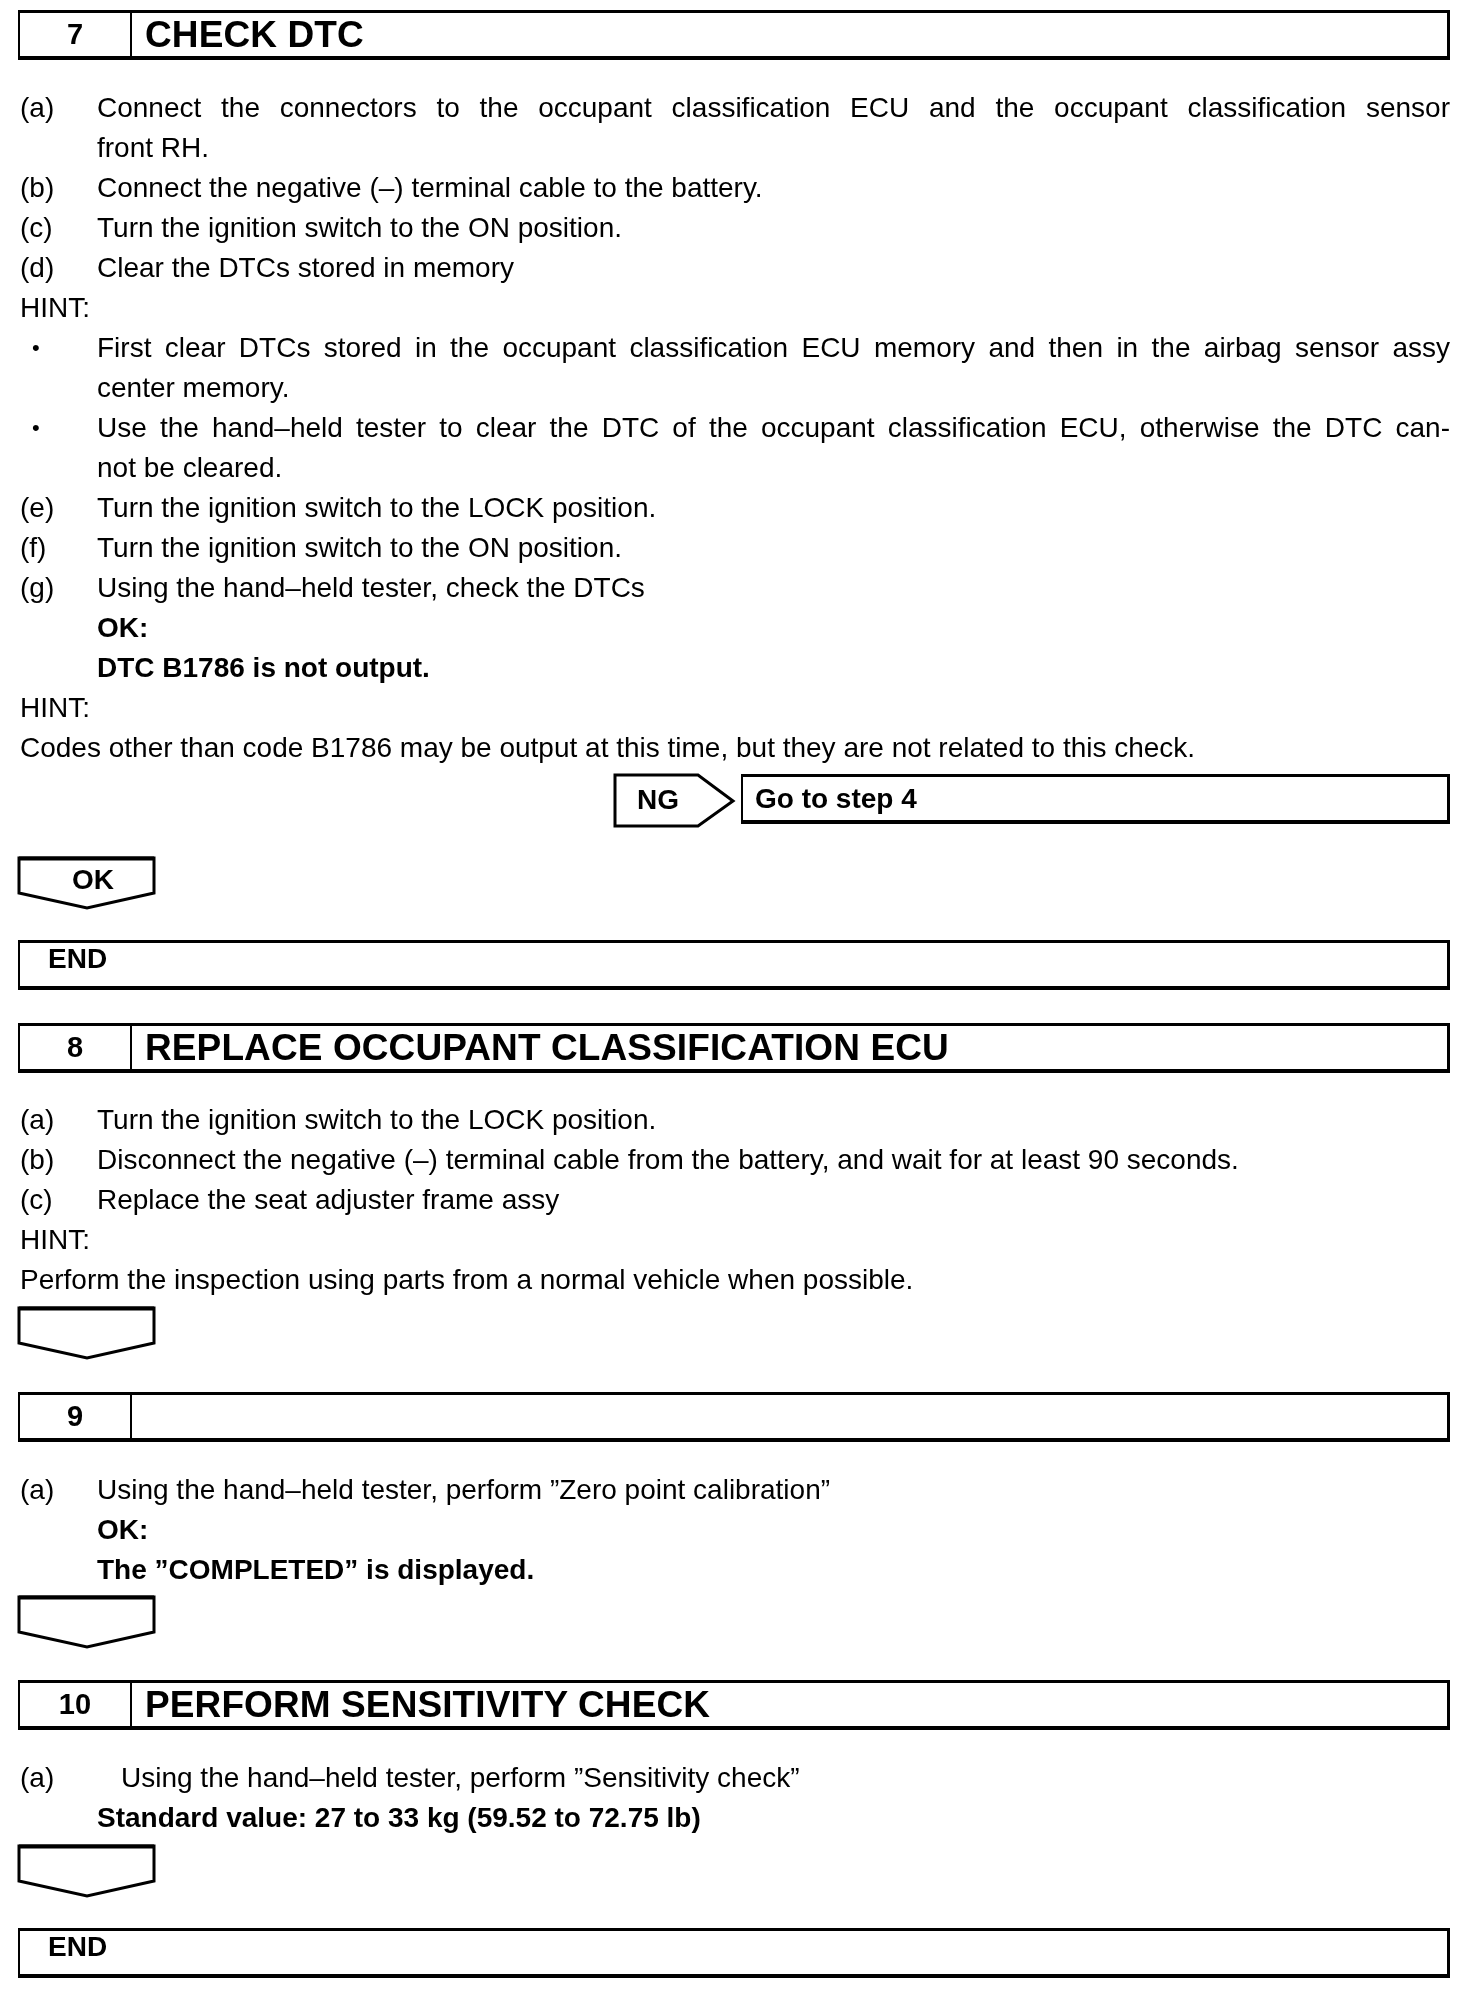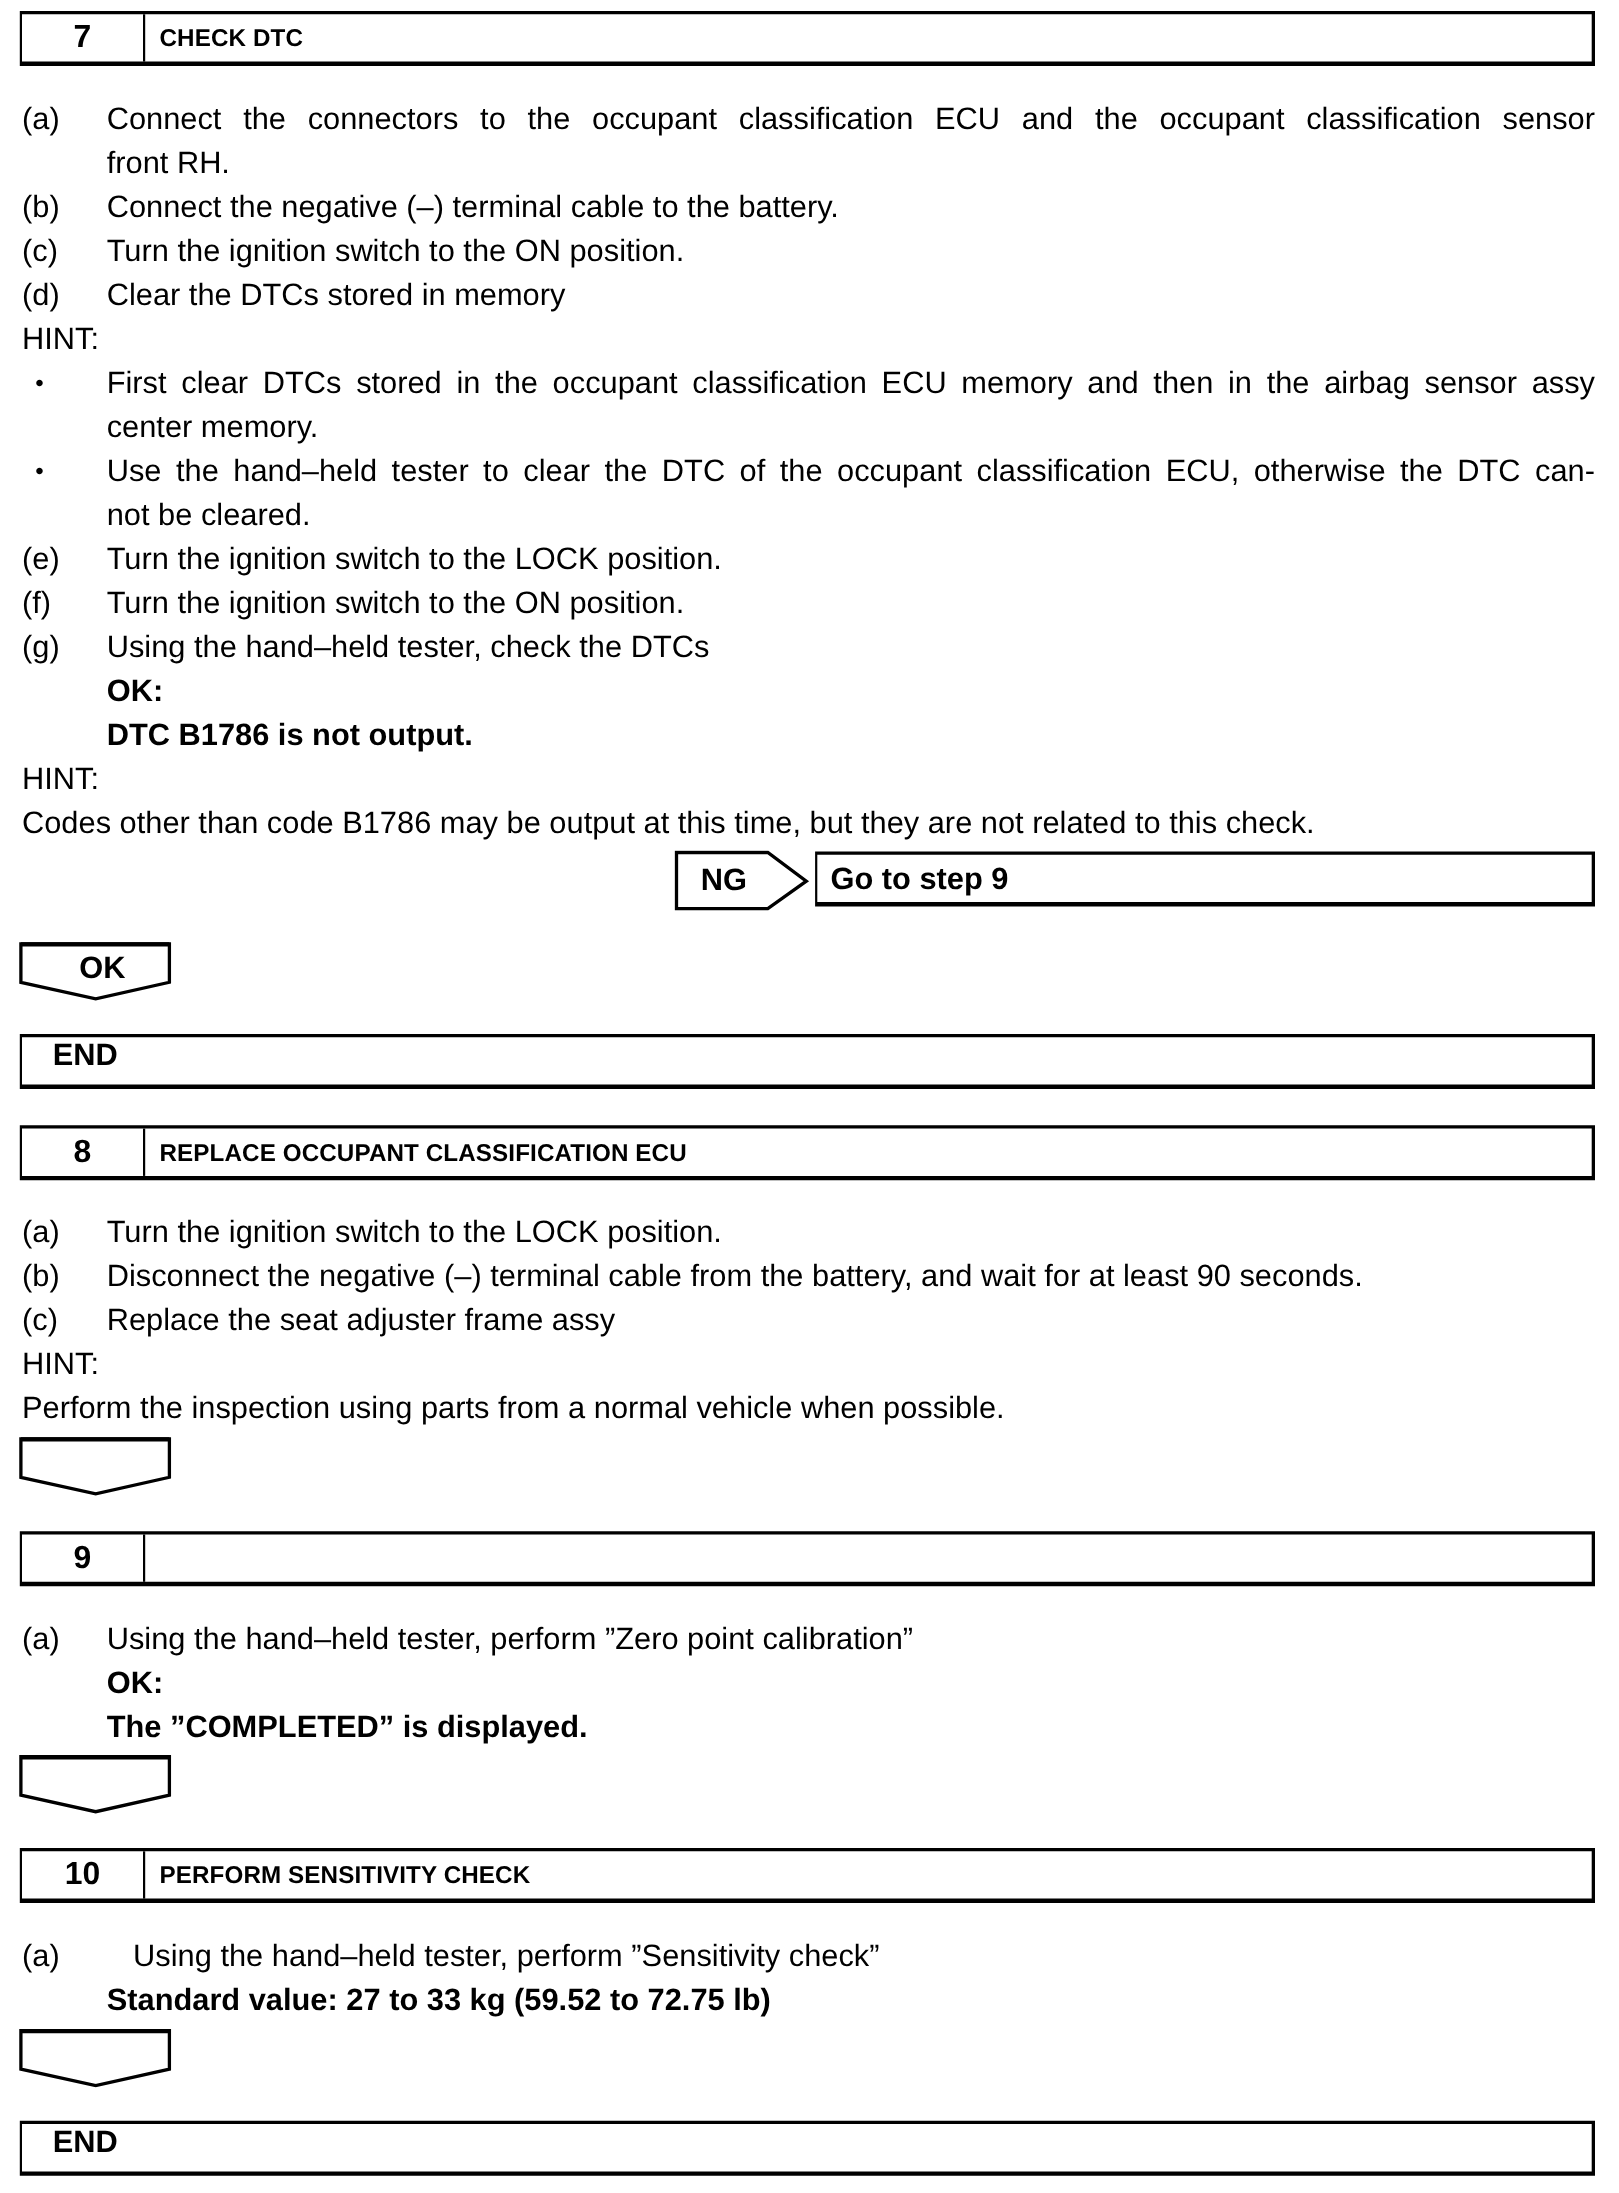--- a/index.html
+++ b/index.html
@@ -12,21 +12,21 @@
       border-top: 3px solid #000; border-left: 2px solid #000;
       border-right: 3px solid #000; border-bottom: 4px solid #000;
       box-sizing: border-box; display: flex; align-items: center;
     }
     .step-num {
       width: 112px; height: 100%; border-right: 2px solid #000; box-sizing: border-box;
       display: flex; align-items: center; justify-content: center;
       font-weight: bold; font-size: 29px; line-height: 1;
     }
     .step-title {
-      padding-left: 13px; font-weight: bold; font-size: 22px; line-height: 1; letter-spacing: 0.1px;
+      padding-left: 13px; font-weight: bold; font-size: 37px; line-height: 1; letter-spacing: 0.1px;
     }
     .line {
       position: absolute; font-size: 28px; line-height: 40px; height: 40px; white-space: nowrap;
     }
     .label { left: 20px; }
     .body-text { left: 97px; }
     .wide { left: 97px; width: 1353px; text-align: justify; text-align-last: justify; }
     .bold { font-weight: bold; }
     .hint { left: 20px; }
     .bullet { left: 32px; font-size: 22px; }
@@ -99,21 +99,21 @@
 <div class="line body-text bold" style="top:648px;">DTC B1786 is not output.</div>
 
 <div class="line hint" style="top:688px;">HINT:</div>
 <div class="line hint" style="top:728px;">Codes other than code B1786 may be output at this time, but they are not related to this check.</div>
 
 <svg class="ng-shape" viewBox="0 0 126 56">
   <polygon points="3,2 86,2 121,28 86,53 3,53" fill="#fff" stroke="#000" stroke-width="3" stroke-linejoin="miter"></polygon>
 </svg>
 <div class="ng-label">NG</div>
 <div class="go-box">
-  <span>Go to step 9</span>
+  <span>Go to step 4</span>
 </div>
 
 <svg class="arrow-down" style="top:856px;" viewBox="0 0 140 54">
   <polygon points="2,2 137,2 137,37 70,52 2,37" fill="#fff" stroke="#000" stroke-width="3" stroke-linejoin="miter"></polygon>
   <line x1="2" y1="2.5" x2="137" y2="2.5" stroke="#000" stroke-width="4"></line>
 </svg>
 <div class="arrow-label" style="top:866px;">OK</div>
 
 <div class="end-box" style="top:940px;">
   <span>END</span>

